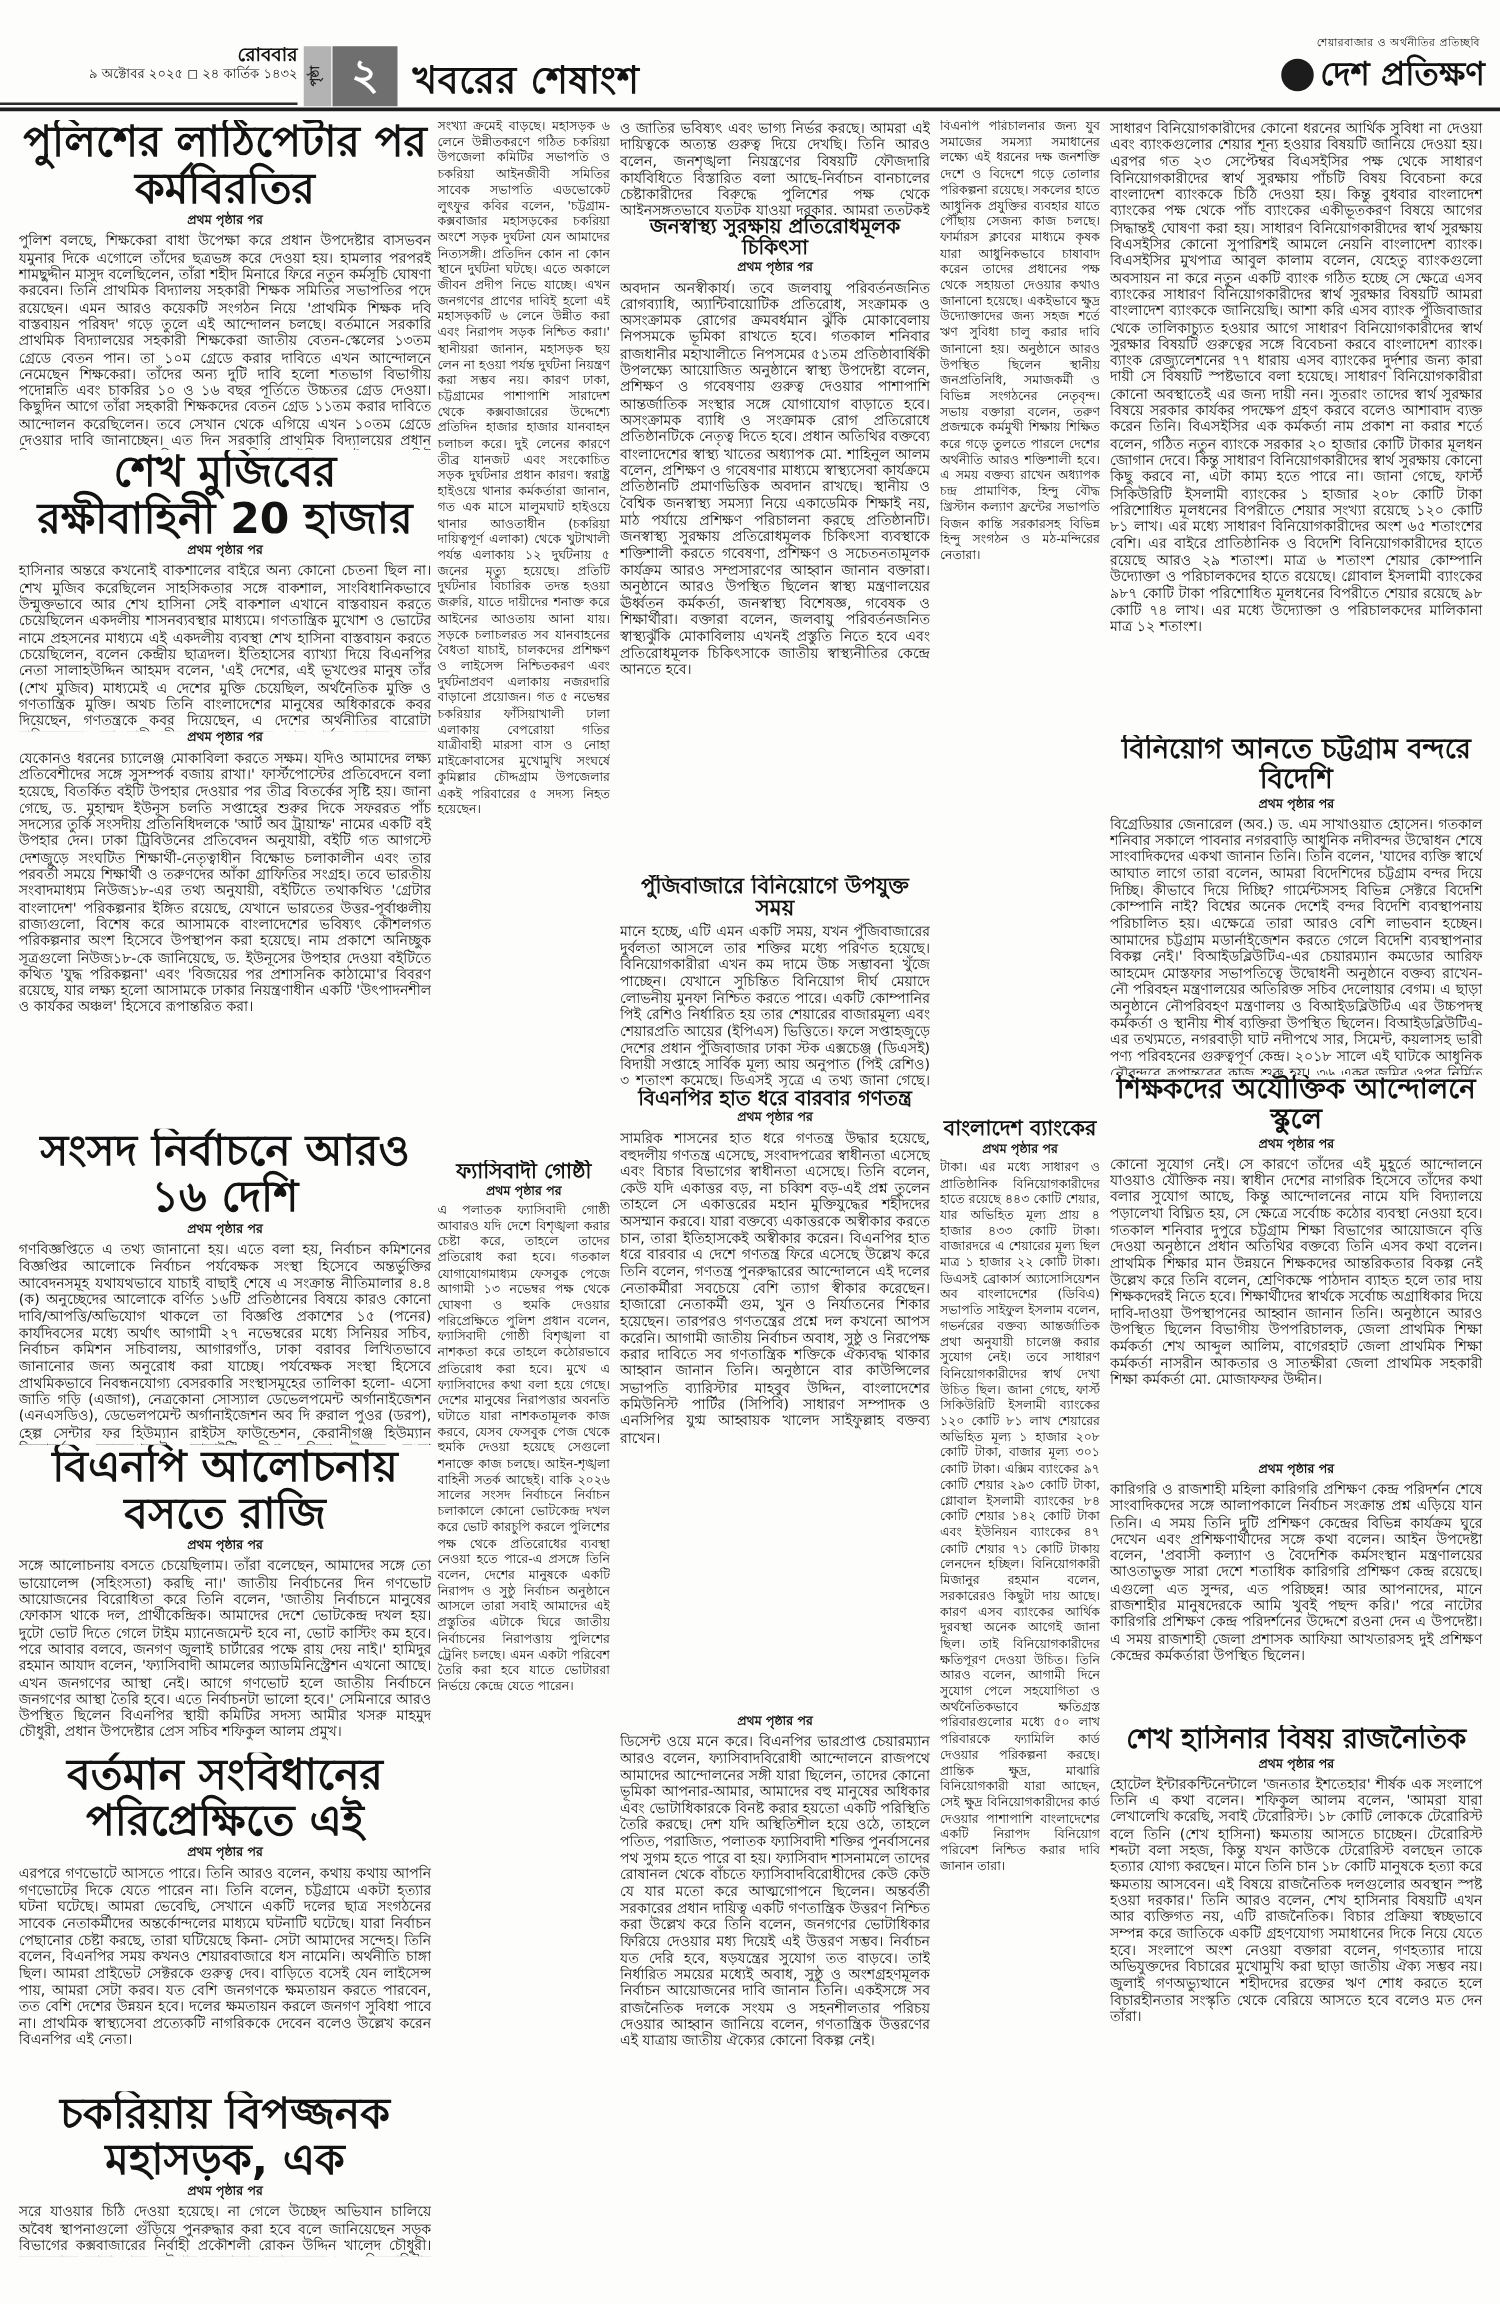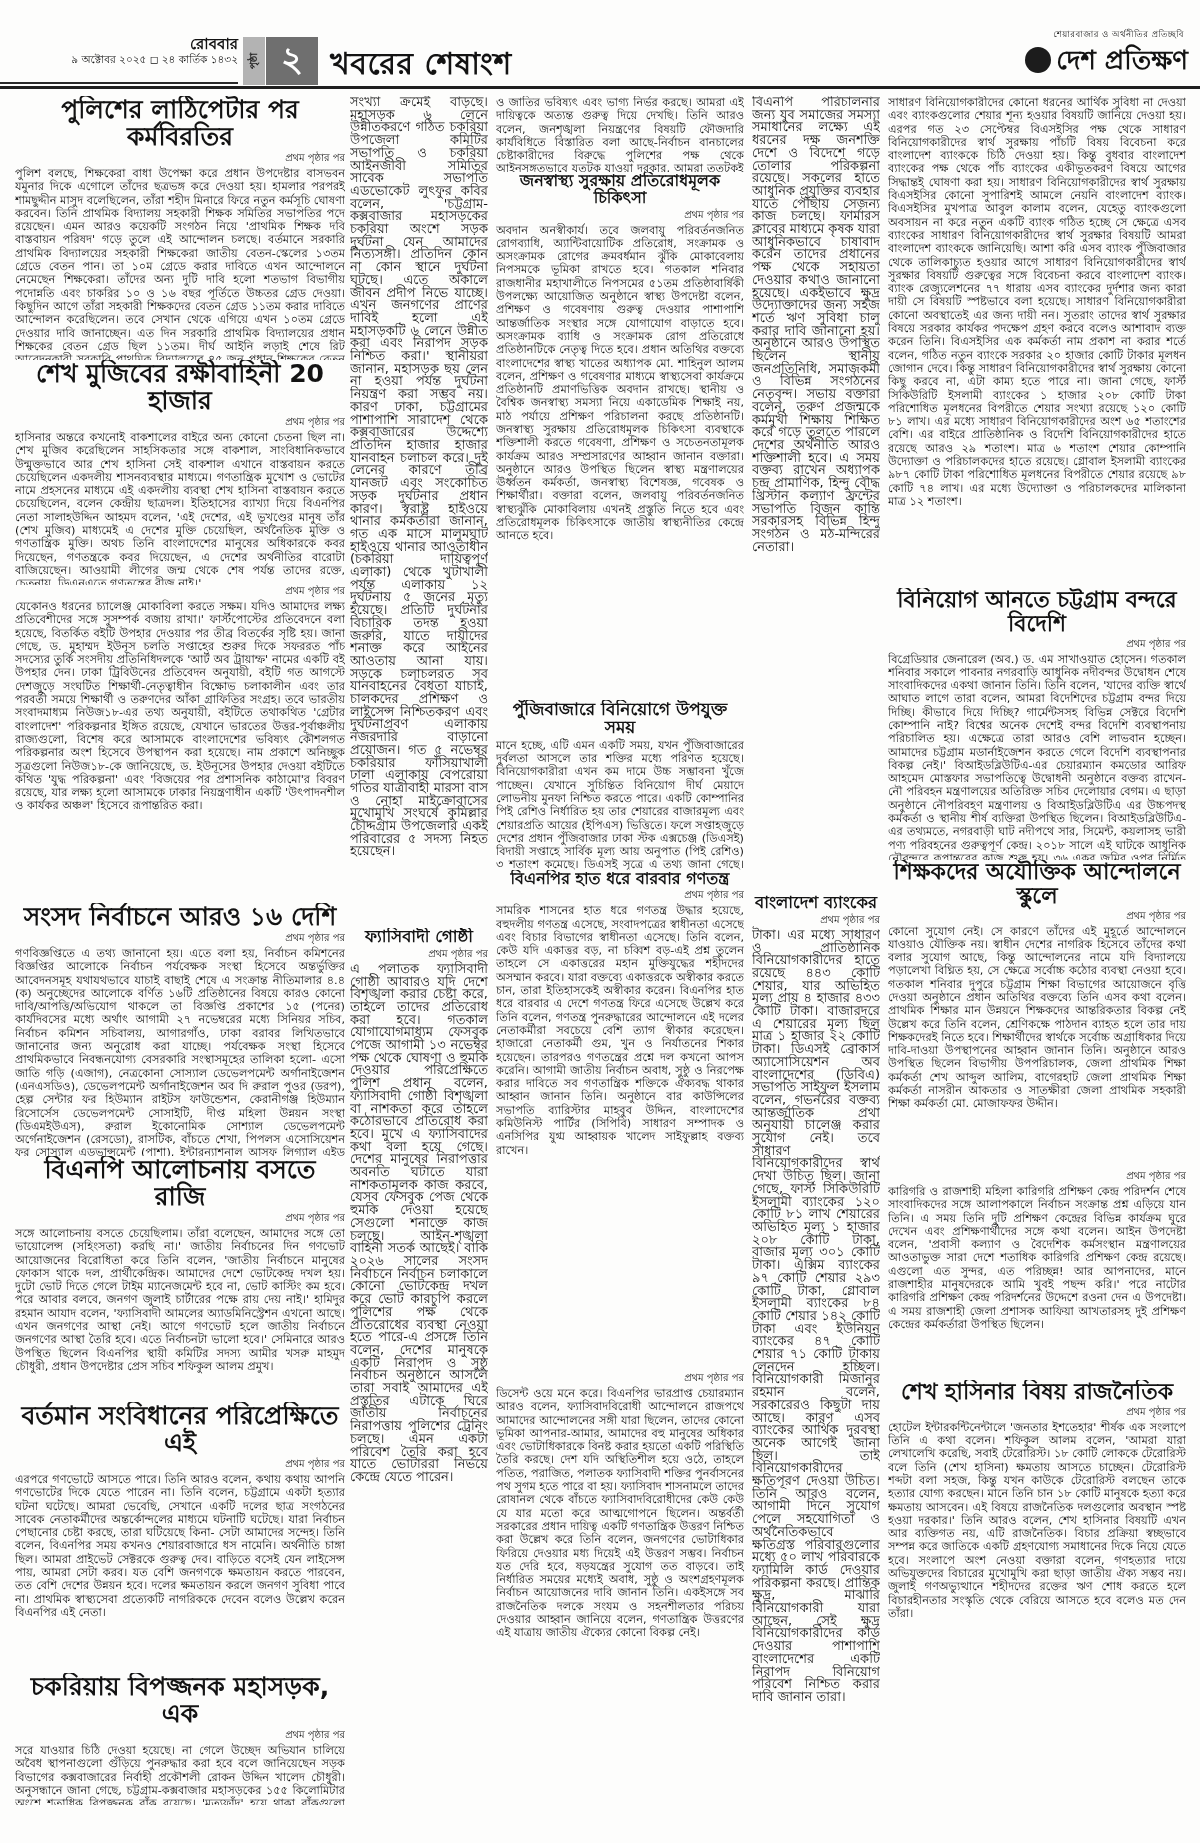--- a/index.html
+++ b/index.html
@@ -17,24 +17,24 @@
          display:flex;align-items:center;justify-content:center;font-size:34px;font-weight:bold}
   .sect{position:absolute;left:330px;top:40px;font-size:30px;font-weight:bold;letter-spacing:.5px}
   .brand{position:absolute;right:12px;top:28px;text-align:right}
   .tagline{font-size:8.5px;letter-spacing:.5px;margin-right:4px}
   .bname{font-size:26px;font-weight:bold;line-height:36px;display:flex;align-items:center;gap:5px;justify-content:flex-end}
   .emblem{width:26px;height:26px;background:#1c1c1c;border-radius:50%;display:inline-block;flex:0 0 auto}
   .toprule{position:absolute;left:0;top:86px;width:1200px;height:3px;background:#1f1f1f}
   
   .art{position:absolute;overflow:hidden}
   .h{font-weight:bold;text-align:center;margin:0 0 2px;line-height:1.08}
-  .hA{font-size:25px}.hC{font-size:16px}.hE{font-size:22px}.hN{font-size:16.5px}
-  .cont{text-align:right;font-weight:normal;font-size:10px;line-height:12px;margin:0 0 3px}
+  .hA{font-size:34px}.hC{font-size:16px}.hE{font-size:22px}.hN{font-size:16.5px}
+  .cont{text-align:center;font-weight:bold;font-size:10px;line-height:12px;margin:0 0 3px}
   .bd{font-size:11.3px;line-height:13.3px;text-align:justify;margin:0;word-break:break-word}
-  .bdn{font-size:13px;line-height:12.7px}
+  .bdn{font-size:10px;line-height:12.7px}
 </style>
 </head>
 <body>
 
 <header class="mast">
   <div class="dateblk">
     <div class="weekday">রোববার</div>
     <div class="dateline">৯ অক্টোবর ২০২৫ ◻ ২৪ কার্তিক ১৪৩২</div>
   </div>
   <div class="pglabel">পৃষ্ঠা</div>

